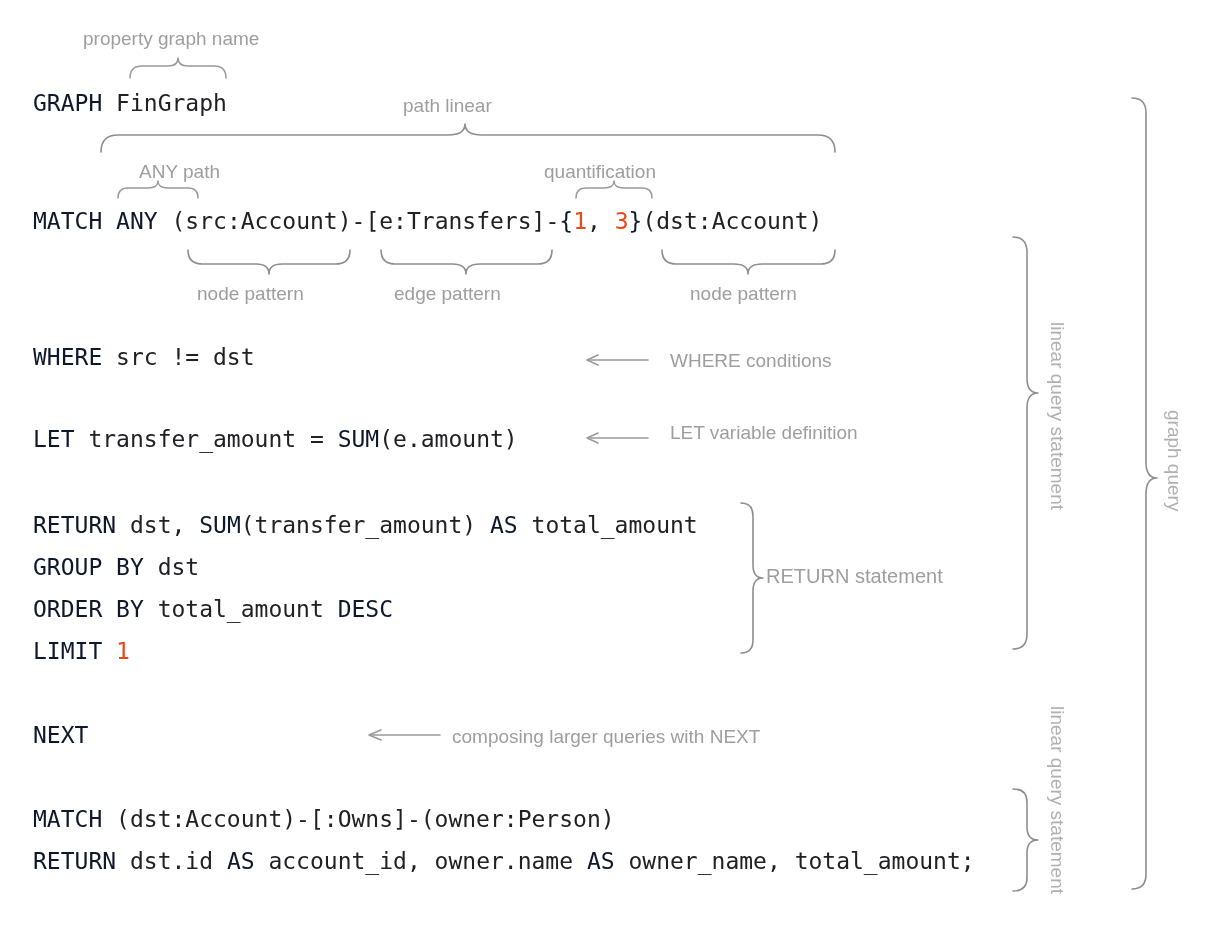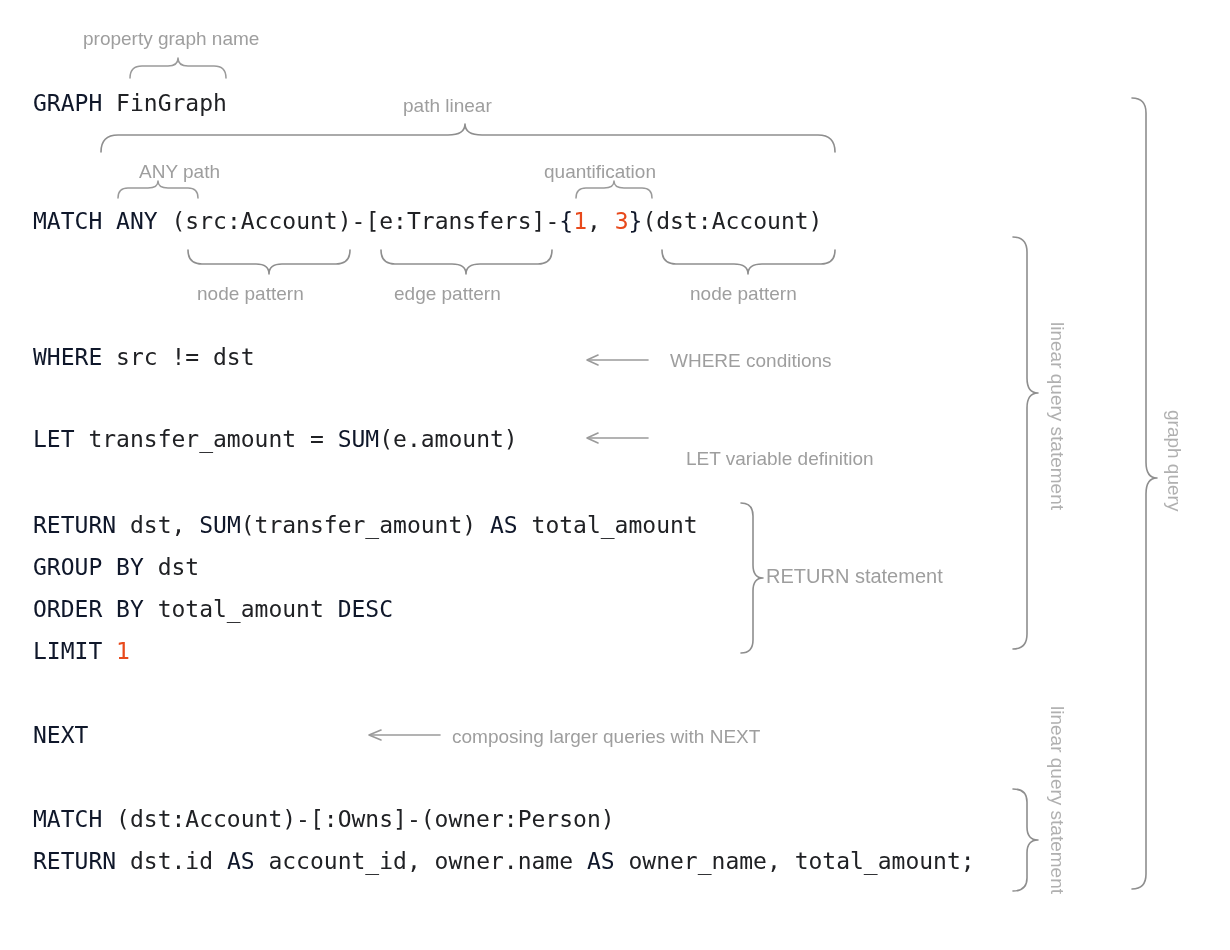--- a/index.html
+++ b/index.html
@@ -79,21 +79,21 @@
   <div class="lbl" style="left:83px; top:28px;">property graph name</div>
   <div class="lbl" style="left:403px; top:95px;">path linear</div>
   <div class="lbl" style="left:101px; top:161px;margin-left:38px;">ANY path</div>
   <div class="lbl" style="left:544px; top:161px;">quantification</div>
 
   <div class="lbl" style="left:197px; top:283px;">node pattern</div>
   <div class="lbl" style="left:394px; top:283px;">edge pattern</div>
   <div class="lbl" style="left:690px; top:283px;">node pattern</div>
 
   <div class="lbl" style="left:670px; top:350px;">WHERE conditions</div>
-  <div class="lbl" style="left:670px; top:448px;margin-left:16px;">LET variable definition</div>
+  <div class="lbl" style="left:670px; top:422px;">LET variable definition</div>
   <div class="lbl big" style="left:766px; top:565px;">RETURN statement</div>
   <div class="lbl" style="left:452px; top:726px;">composing larger queries with NEXT</div>
 
   <div class="vlbl" style="left:1068px; top:322px;">linear query statement</div>
   <div class="vlbl" style="left:1068px; top:706px;">linear query statement</div>
   <div class="vlbl" style="left:1185px; top:410px;">graph query</div>
 
   <svg class="ov" viewBox="0 0 1230 950">
 
     <path class="thin" d="M130,78 Q130,66 142,66 L168,66 Q178,66 178,58 Q178,66 188,66 L214,66 Q226,66 226,78"></path>

